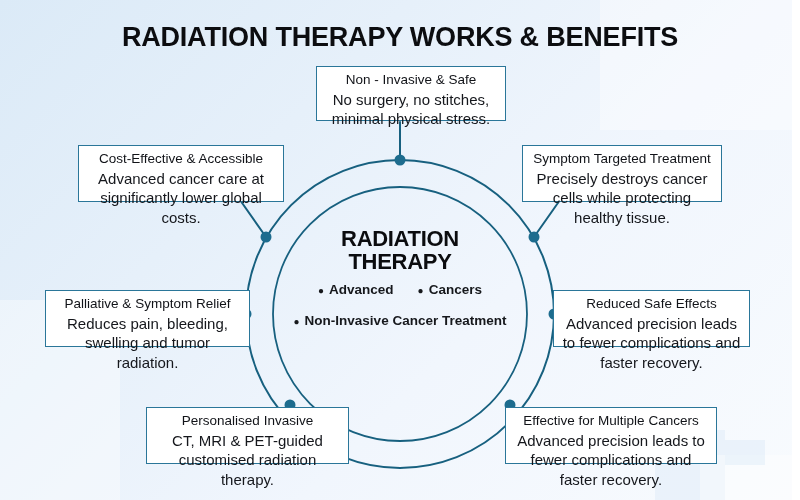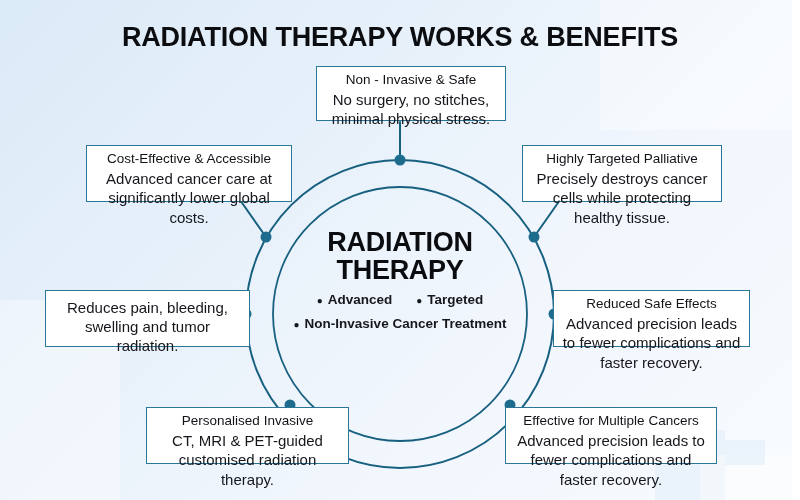--- a/index.html
+++ b/index.html
@@ -53,21 +53,21 @@
 
   .center-text {
     position: absolute;
     left: 288px;
     top: 228px;
     width: 224px;
     text-align: center;
     pointer-events: none;
   }
   .center-title {
-    font-size: 27px;
+    font-size: 22px;
     font-weight: bold;
     line-height: 1.04;
     color: #0b0c0f;
     letter-spacing: -0.3px;
   }
   .center-bullets {
     margin-top: 7px;
     font-size: 13.5px;
     font-weight: bold;
     color: #16181c;
@@ -85,21 +85,21 @@
     white-space: nowrap;
   }
   .dot::before {
     content: "\25CF";
     font-size: 10px;
     line-height: 1.5;
   }
   .brow2 {
     display: flex;
     justify-content: center;
-    margin-top: 6px;
+    margin-top: 13px;
   }
   .bul2 {
     display: inline-flex;
     align-items: flex-start;
     gap: 5px;
     text-align: center;
   }
 
   .card {
     position: absolute;
@@ -175,48 +175,49 @@
       <div>THERAPY</div>
     </div>
     <div class="center-bullets">
       <div class="brow">
         <span class="bul">
             <span class="dot"></span>
             <span>Advanced</span>
           </span>
         <span class="bul">
             <span class="dot"></span>
-            <span>Targeted</span>
+            <span>Cancers</span>
           </span>
       </div>
       <div class="brow2">
         <span class="bul2">
             <span class="dot"></span>
             <span>Non-Invasive Cancer Treatment</span>
           </span>
       </div>
     </div>
   </div>
 
   <div class="card" style="left:316px; top:66px; width:190px; height:55px;">
     <div class="card-title">Non - Invasive &amp; Safe</div>
     <div class="card-desc">No surgery, no stitches, minimal physical stress.</div>
   </div>
 
-  <div class="card" style="left:78px; top:145px; width:206px; height:57px;margin-left:8px;">
+  <div class="card" style="left:78px; top:145px; width:206px; height:57px;">
     <div class="card-title">Cost-Effective &amp; Accessible</div>
     <div class="card-desc">Advanced cancer care at significantly lower global costs.</div>
   </div>
 
   <div class="card" style="left:522px; top:145px; width:200px; height:57px;">
-    <div class="card-title">Highly Targeted Palliative</div>
+    <div class="card-title">Symptom Targeted Treatment</div>
     <div class="card-desc">Precisely destroys cancer cells while protecting healthy tissue.</div>
   </div>
 
   <div class="card" style="left:45px; top:290px; width:205px; height:57px;">
+    <div class="card-title">Palliative &amp; Symptom Relief</div>
     <div class="card-desc">Reduces pain, bleeding, swelling and tumor radiation.</div>
   </div>
 
   <div class="card" style="left:553px; top:290px; width:197px; height:57px;">
     <div class="card-title">Reduced Safe Effects</div>
     <div class="card-desc">Advanced precision leads to fewer complications and faster recovery.</div>
   </div>
 
   <div class="card" style="left:146px; top:407px; width:203px; height:57px;">
     <div class="card-title">Personalised Invasive</div>

